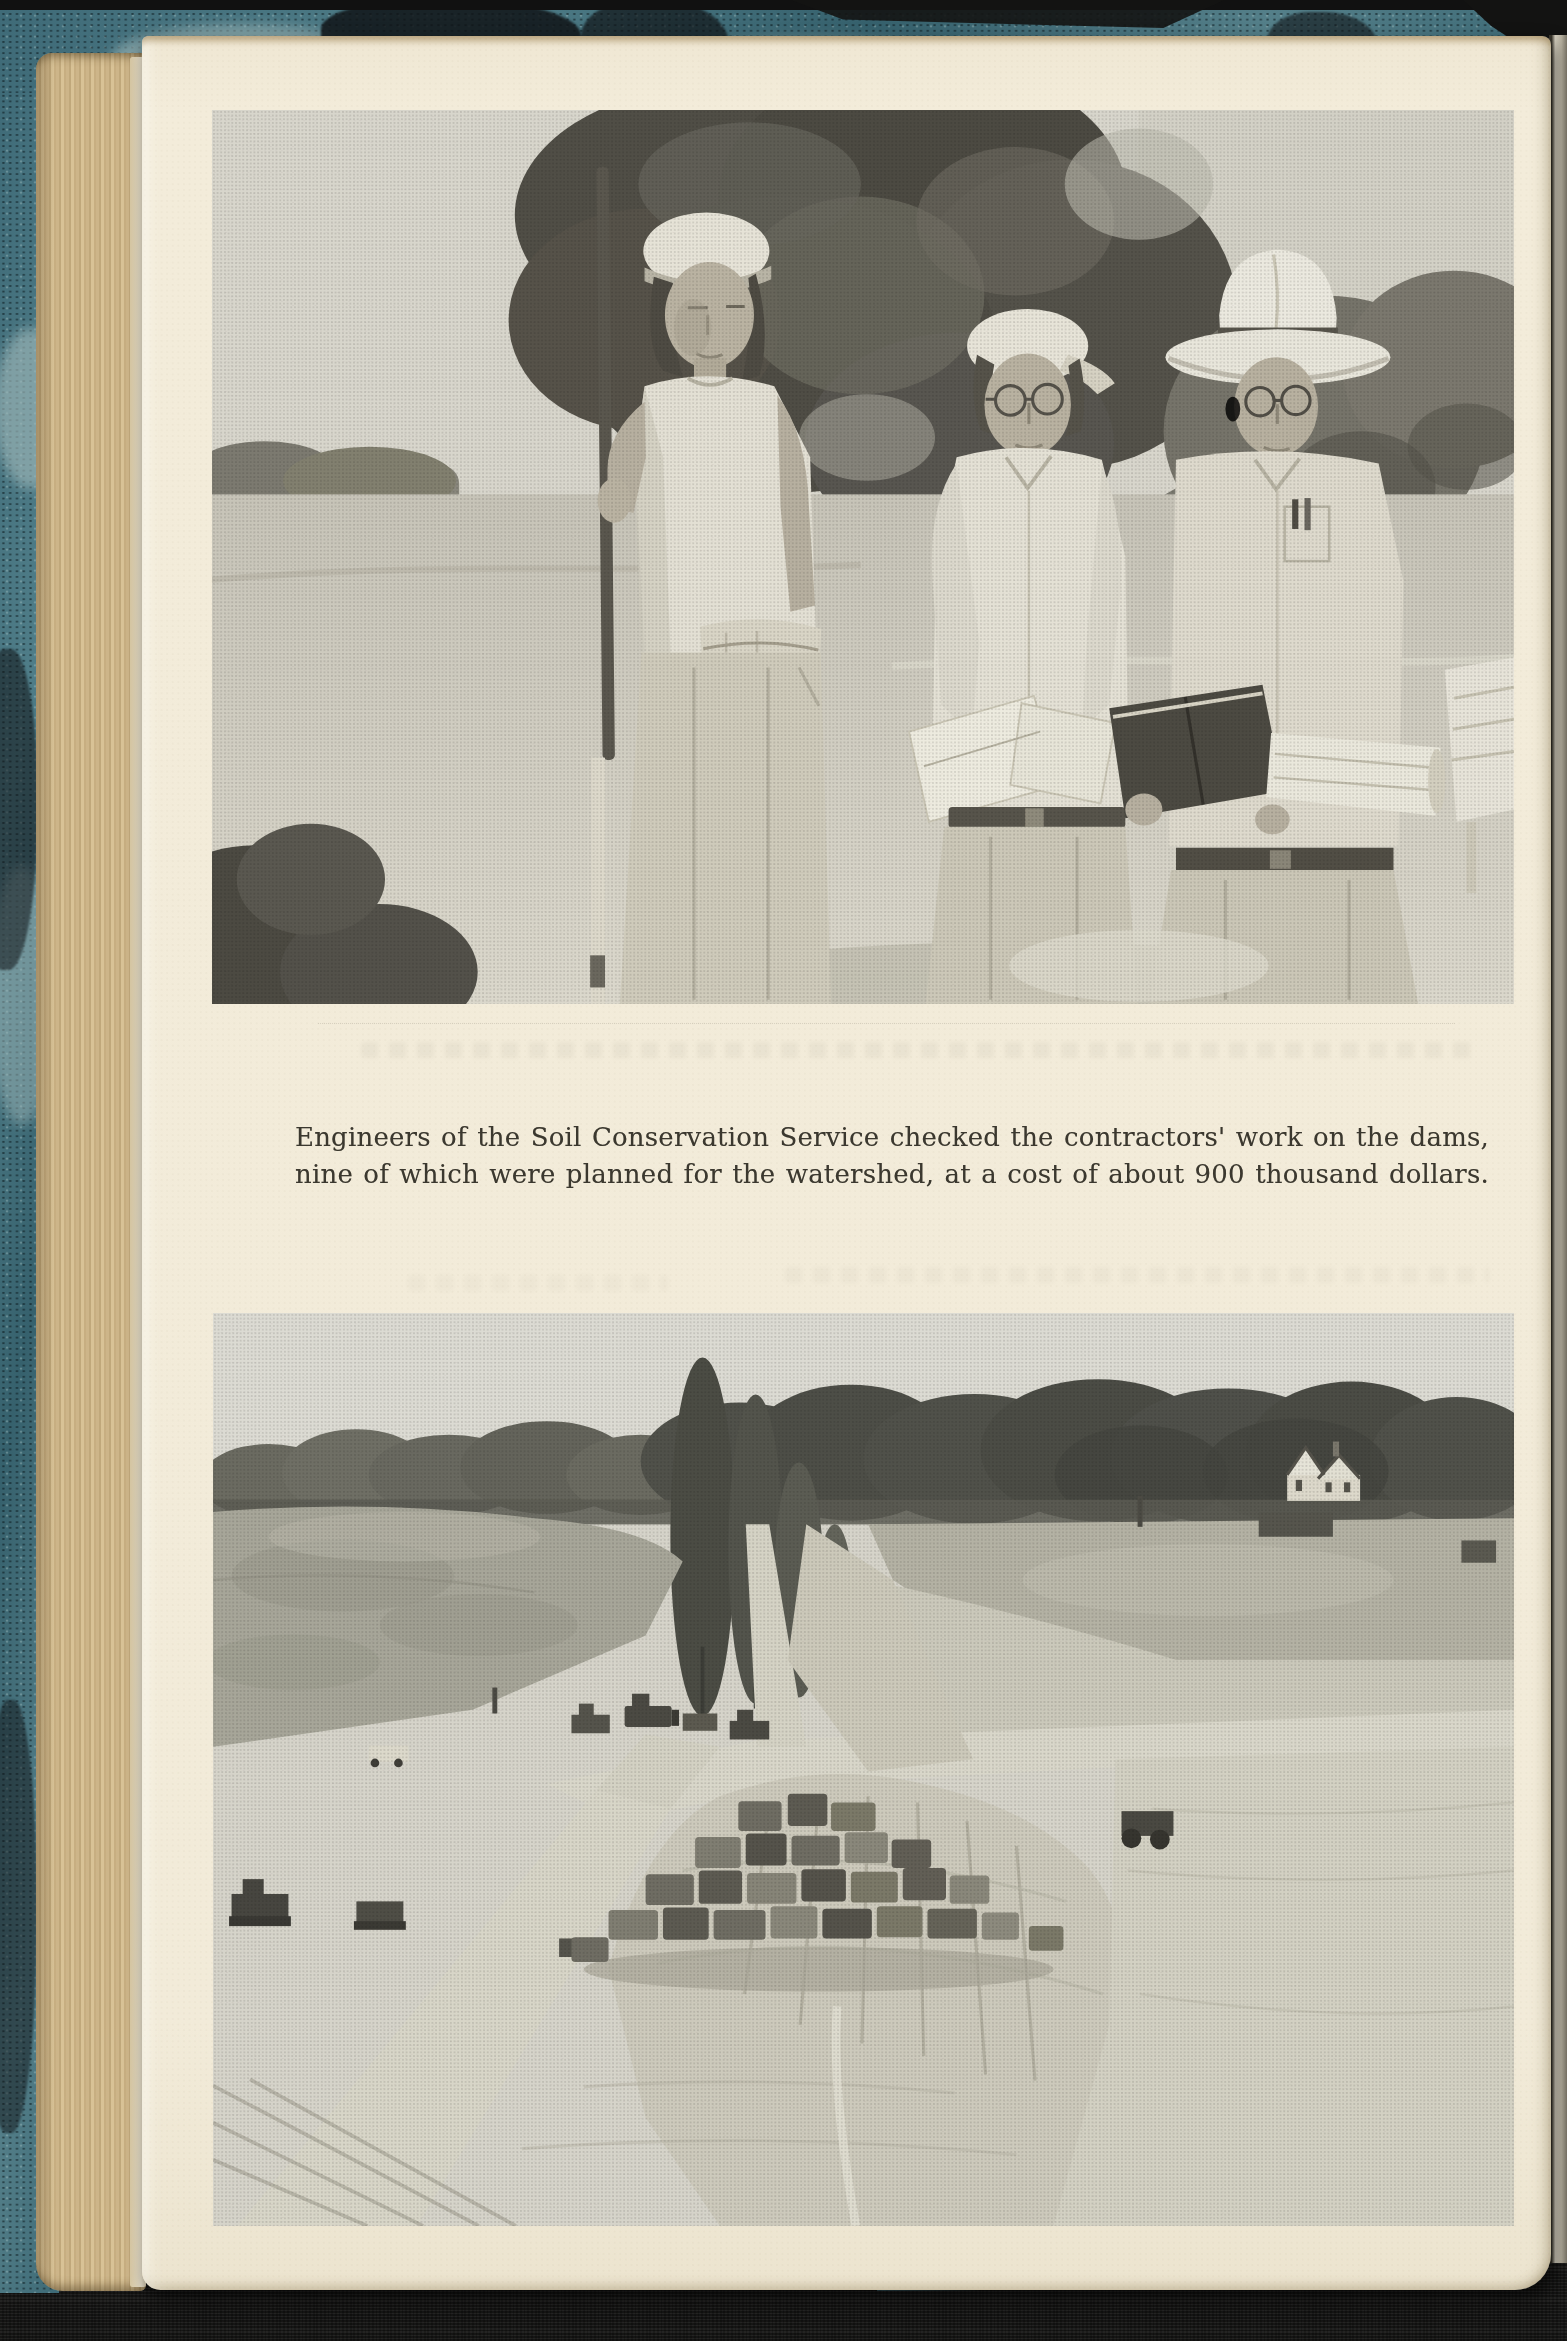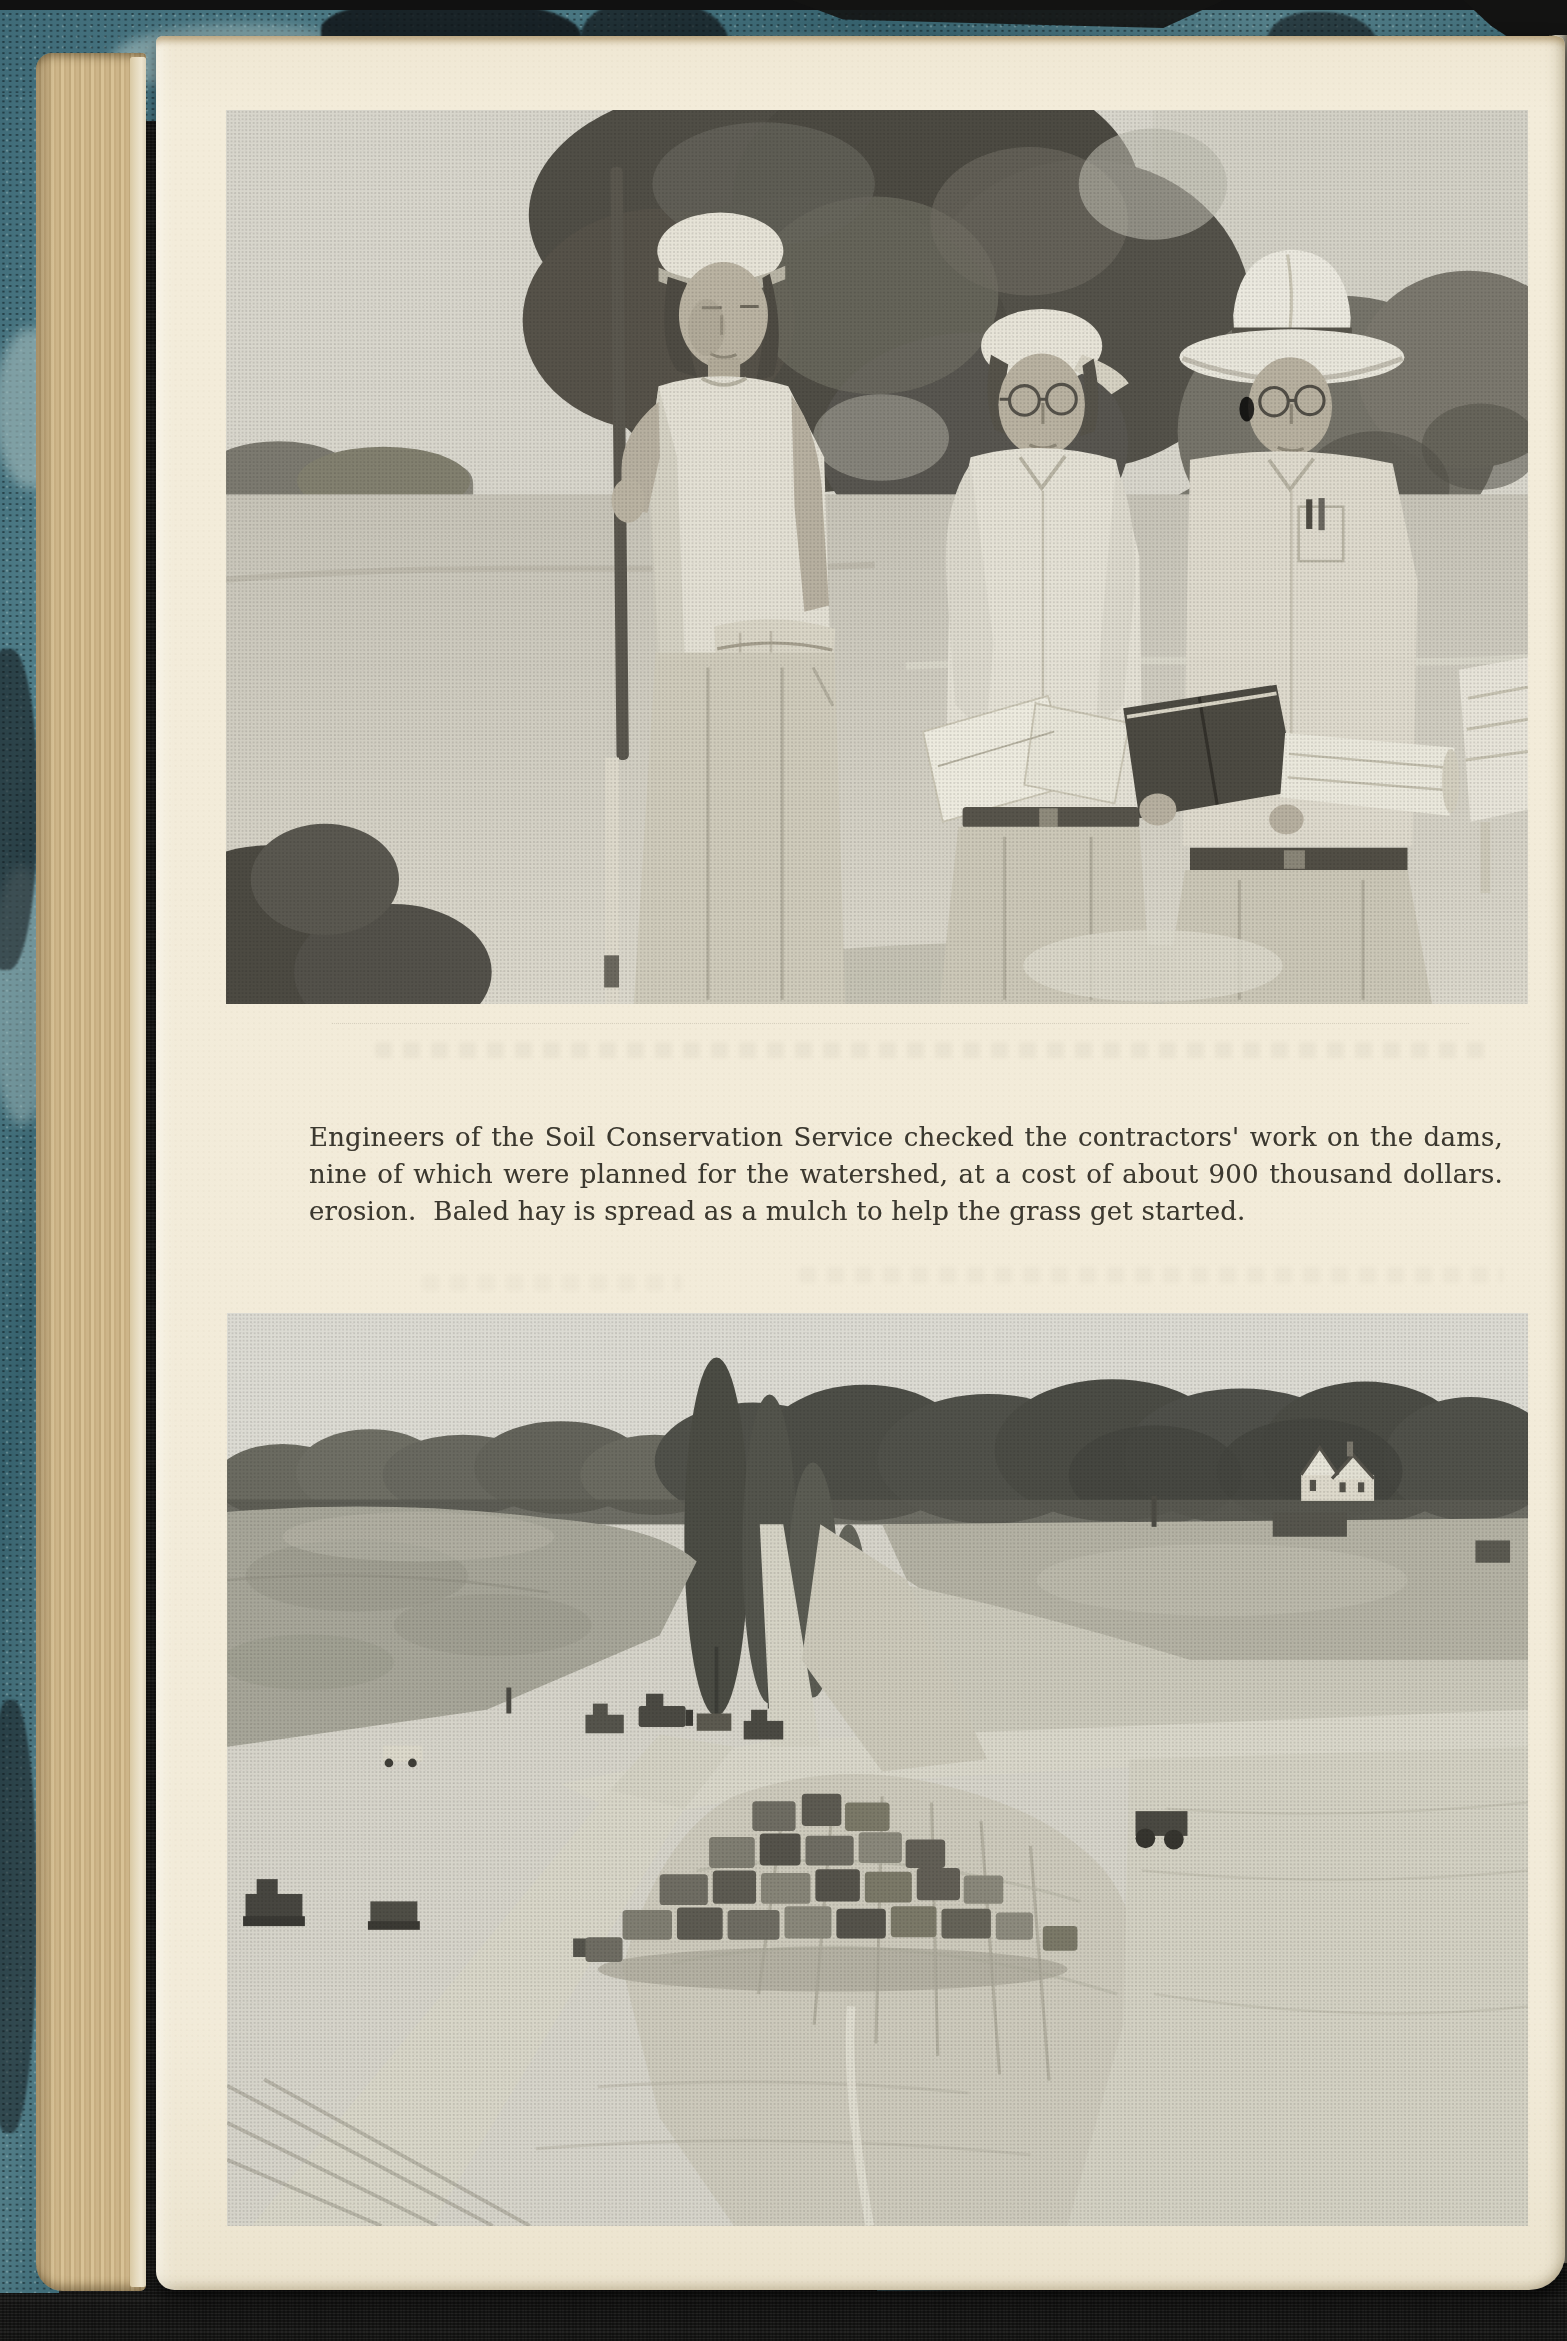--- a/index.html
+++ b/index.html
@@ -57,21 +57,21 @@
   #right-strip{
     position:absolute;left:1549px;top:35px;width:19px;height:2228px;
     background:linear-gradient(90deg,#3a362c 0 2.5px,#d6d0c0 6.2px,#b7b1a0 12.4px,#6e695c 100%);
   }
   #bottom-teal{
     position:absolute;left:877px;top:2267px;width:655px;height:21px;
     transform:rotate(-.5deg);
   }
   
   #page{
-    position:absolute;left:156px;top:36px;width:1409px;height:2254px;
+    position:absolute;left:142px;top:36px;width:1409px;height:2254px;
     background:
       radial-gradient(rgba(120,100,60,.05) 0.6px, rgba(0,0,0,0) 0.9px),
       linear-gradient(180deg,#efe7d3 0,#f3ecda 74px,#f2ebd9 88%,#ece4cf 100%);
     background-size:5.6px 5.6px,100% 100%;
     border-radius:6.2px 8.7px 36px 18.5px;
     box-shadow:
       inset 0 10px 7.4px -5.6px rgba(150,120,70,.6),
       inset 16px 0 18.5px -13.6px rgba(255,255,250,.8),
       inset -13.6px 0 16px -11px rgba(120,105,70,.5),
       inset 0 -11px 12.4px -8.7px rgba(120,100,60,.4),
@@ -287,21 +287,20 @@
     </div>
 
     <div id="dotted-rule"></div>
     <div id="ghost-1" class="ghost"></div>
     <div id="ghost-2" class="ghost"></div>
     <div id="ghost-3" class="ghost"></div>
 
     <div id="caption">
       <div class="cap-line">Engineers of the Soil Conservation Service checked the contractors' work on the dams,</div>
       <div class="cap-line">nine of which were planned for the watershed, at a cost of about 900 thousand dollars.</div>
-      <div class="cap-line last">erosion.  Baled hay is spread as a mulch to help the grass get started.</div>
     </div>
 
     <div id="photo-bottom" class="photo" role="img" aria-label="Earthen dam under construction in a rolling valley: bulldozers work along dirt roads, tall poplars rise at the center, a tree line and farmhouse mark the horizon, and a pile of baled hay sits on the scraped earth in the foreground.">
       <svg viewBox="0 0 2105 1477">
         <rect x="0" y="0" width="2105" height="300" fill="#dcdbd3"></rect>
         <path d="M0,262 Q300,226 520,252 L520,306 0,314 Z" fill="#c5c3b6"></path>
         <g>
           <ellipse cx="90" cy="272" rx="110" ry="60" fill="#6b6b61"></ellipse>
           <ellipse cx="232" cy="258" rx="120" ry="70" fill="#6f6f65"></ellipse>
           <ellipse cx="382" cy="262" rx="130" ry="65" fill="#696960"></ellipse>

